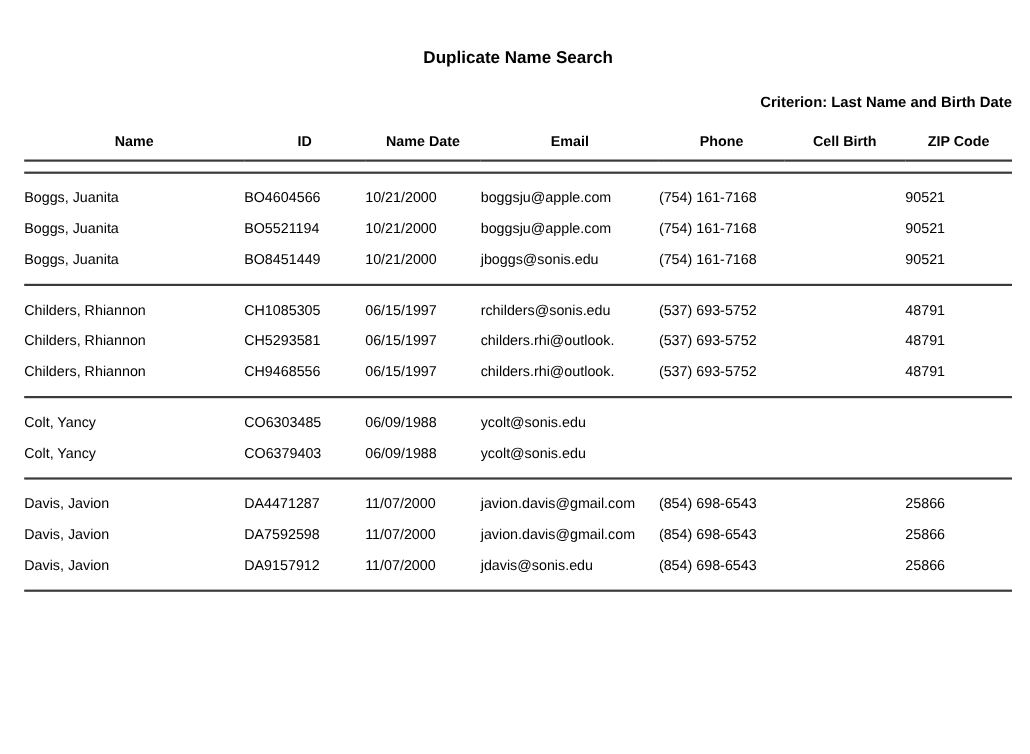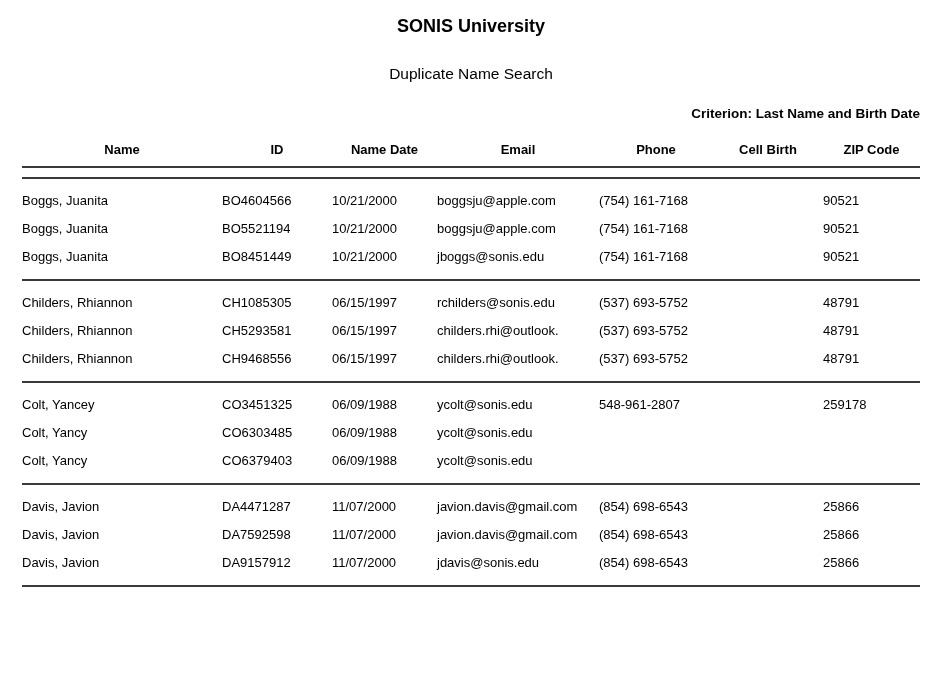--- a/index.html
+++ b/index.html
@@ -10,21 +10,21 @@
     background: var(--bg-color); color: var(--text-color);
     font-family: "Liberation Sans", "DejaVu Sans", sans-serif;
   }
   .content { padding: 16px 16px 0 22px; }
   .report-title {
     margin: 0; text-align: center;
     font-size: 18px; font-weight: bold; line-height: 21px;
   }
   .report-subtitle {
     margin: 28px 0 0; text-align: center;
-    font-size: 15.5px; font-weight: normal; line-height: 18px;
+    font-size: 15.5px; font-weight: bold; line-height: 18px;
   }
   .criterion {
     margin: 23px 0 0; text-align: right;
     font-size: 13.5px; font-weight: bold; line-height: 16px;
   }
   table.dup-table {
     margin-top: 8px; width: 898px;
     border-collapse: collapse; table-layout: fixed;
     font-size: 13px;
   }
@@ -45,21 +45,20 @@
     padding: 6.5px 0; line-height: 15px;
     white-space: nowrap; overflow: visible;
   }
   .dup-table tr[data-name="group-separator"] td { padding: 9px 0 7px; }
   .sepline { height: 2px; background: var(--rule-color); width: 898px; }
 </style>
 </head>
 <body>
 
 <div class="content" data-name="report-page">
-  <h1 class="report-title" data-name="page-title">SONIS University</h1>
   <h2 class="report-subtitle" data-name="report-subtitle">Duplicate Name Search</h2>
   <div class="criterion" data-name="criterion-label">Criterion: Last Name and Birth Date</div>
 
   <table class="dup-table" data-name="duplicate-name-table">
     <colgroup>
       <col class="c-name">
         <col class="c-id">
         <col class="c-birth">
         <col class="c-email">
       <col class="c-phone">
@@ -141,29 +140,20 @@
           <td data-name="cell-phone">(537) 693-5752</td>
           <td data-name="cell-cell-number"></td>
           <td data-name="cell-zip">48791</td>
         </tr>
         <tr data-name="group-separator">
           <td colspan="7" data-name="group-separator-cell">
             <div class="sepline" data-name="group-separator-line"></div>
           </td>
         </tr>
         <tr data-name="table-row">
-          <td data-name="cell-name">Colt, Yancey</td>
-          <td data-name="cell-id">CO3451325</td>
-          <td data-name="cell-birth-date">06/09/1988</td>
-          <td data-name="cell-email">ycolt@sonis.edu</td>
-          <td data-name="cell-phone">548-961-2807</td>
-          <td data-name="cell-cell-number"></td>
-          <td data-name="cell-zip">259178</td>
-        </tr>
-        <tr data-name="table-row">
           <td data-name="cell-name">Colt, Yancy</td>
           <td data-name="cell-id">CO6303485</td>
           <td data-name="cell-birth-date">06/09/1988</td>
           <td data-name="cell-email">ycolt@sonis.edu</td>
           <td data-name="cell-phone"></td>
           <td data-name="cell-cell-number"></td>
           <td data-name="cell-zip"></td>
         </tr>
         <tr data-name="table-row">
           <td data-name="cell-name">Colt, Yancy</td>

